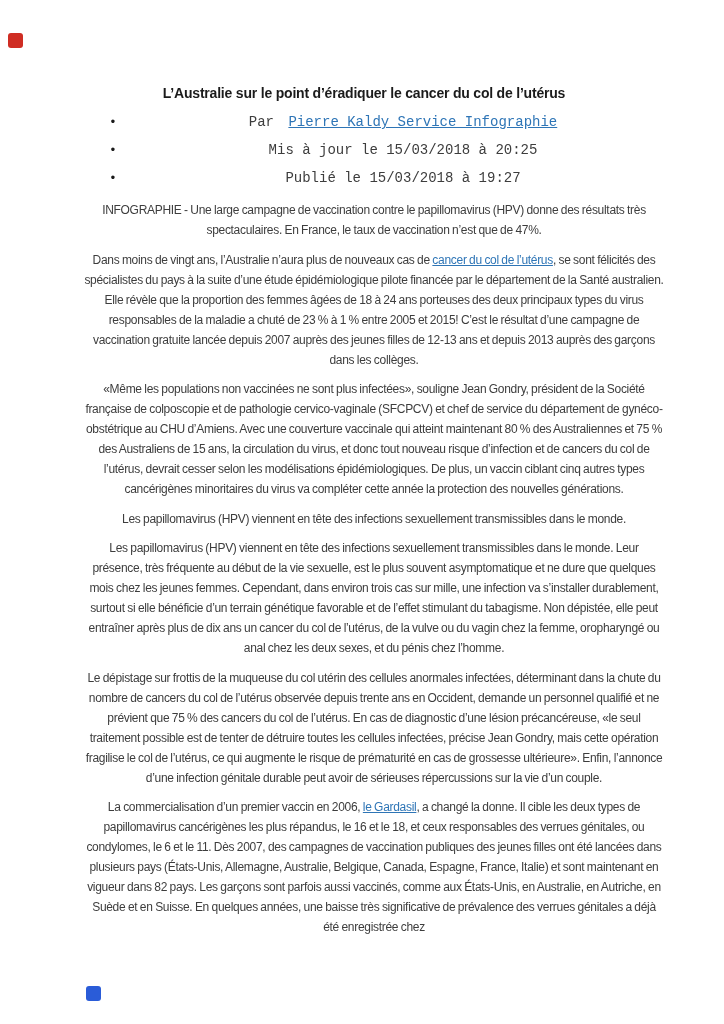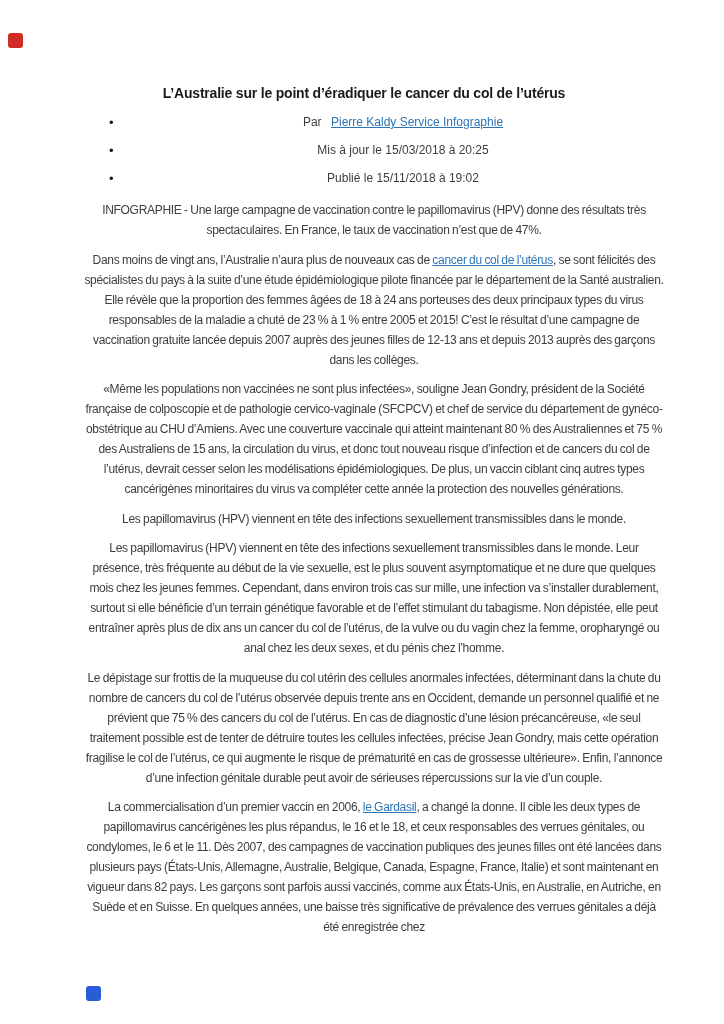--- a/index.html
+++ b/index.html
@@ -27,22 +27,23 @@
   h1.article-title{
     font-size:14px;line-height:18px;font-weight:700;
     color:var(--title-text);
     margin:0 0 11px 0;letter-spacing:-0.2px;
     max-width:560px;
   }
   ul.byline{list-style:none;margin:0 0 12px 0;padding:0;}
   ul.byline li{
     position:relative;
     padding-left:58px;margin-bottom:9px;
-    font-size:12px;line-height:19px;
+    font-size:14px;line-height:19px;
     color:var(--body-text);
+    font-family:Liberation Mono, monospace;
   }
   .bullet{position:absolute;left:25px;top:0;color:#1a1a1a;}
   .bullet::before{content:"\2022";font-size:13px;}
   .byline-par{margin-right:6px;}
   .article-body p{
     margin:0 0 9.5px 0;
     font-size:12px;line-height:20px;
     letter-spacing:-0.3px;word-spacing:-0.5px;
     color:var(--body-text);
     max-width:580px;
@@ -63,21 +64,21 @@
       <span class="bullet"></span>
       <span class="byline-par">Par</span>
       <a class="link" href="#">Pierre Kaldy Service Infographie</a>
     </li>
     <li>
       <span class="bullet"></span>
       <span>Mis à jour le 15/03/2018 à 20:25</span>
     </li>
     <li>
       <span class="bullet"></span>
-      <span>Publié le 15/11/2018 à 19:02</span>
+      <span>Publié le 15/03/2018 à 19:27</span>
     </li>
   </ul>
 
   <div class="article-body" id="article-body">
       <p><span>INFOGRAPHIE - Une large campagne de vaccination contre le papillomavirus (HPV) donne des résultats très spectaculaires. En France, le taux de vaccination n’est que de 47%.</span></p>
       <p><span>Dans moins de vingt ans, l’Australie n’aura plus de nouveaux cas de </span><a class="link" href="#">cancer du col de l’utérus</a><span>, se sont félicités des spécialistes du pays à la suite d’une étude épidémiologique pilote financée par le département de la Santé australien. Elle révèle que la proportion des femmes âgées de 18 à 24 ans porteuses des deux principaux types du virus responsables de la maladie a chuté de 23 % à 1 % entre 2005 et 2015! C’est le résultat d’une campagne de vaccination gratuite lancée depuis 2007 auprès des jeunes filles de 12-13 ans et depuis 2013 auprès des garçons dans les collèges.</span></p>
       <p><span>«Même les populations non vaccinées ne sont plus infectées», souligne Jean Gondry, président de la Société française de colposcopie et de pathologie cervico-vaginale (SFCPCV) et chef de service du département de gynéco-obstétrique au CHU d’Amiens. Avec une couverture vaccinale qui atteint maintenant 80 % des Australiennes et 75 % des Australiens de 15 ans, la circulation du virus, et donc tout nouveau risque d’infection et de cancers du col de l’utérus, devrait cesser selon les modélisations épidémiologiques. De plus, un vaccin ciblant cinq autres types cancérigènes minoritaires du virus va compléter cette année la protection des nouvelles générations.</span></p>
       <p><span>Les papillomavirus (HPV) viennent en tête des infections sexuellement transmissibles dans le monde.</span></p>
       <p><span>Les papillomavirus (HPV) viennent en tête des infections sexuellement transmissibles dans le monde. Leur présence, très fréquente au début de la vie sexuelle, est le plus souvent asymptomatique et ne dure que quelques mois chez les jeunes femmes. Cependant, dans environ trois cas sur mille, une infection va s’installer durablement, surtout si elle bénéficie d’un terrain génétique favorable et de l’effet stimulant du tabagisme. Non dépistée, elle peut entraîner après plus de dix ans un cancer du col de l’utérus, de la vulve ou du vagin chez la femme, oropharyngé ou anal chez les deux sexes, et du pénis chez l’homme.</span></p>
       <p><span>Le dépistage sur frottis de la muqueuse du col utérin des cellules anormales infectées, déterminant dans la chute du nombre de cancers du col de l’utérus observée depuis trente ans en Occident, demande un personnel qualifié et ne prévient que 75 % des cancers du col de l’utérus. En cas de diagnostic d’une lésion précancéreuse, «le seul traitement possible est de tenter de détruire toutes les cellules infectées, précise Jean Gondry, mais cette opération fragilise le col de l’utérus, ce qui augmente le risque de prématurité en cas de grossesse ultérieure». Enfin, l’annonce d’une infection génitale durable peut avoir de sérieuses répercussions sur la vie d’un couple.</span></p>

